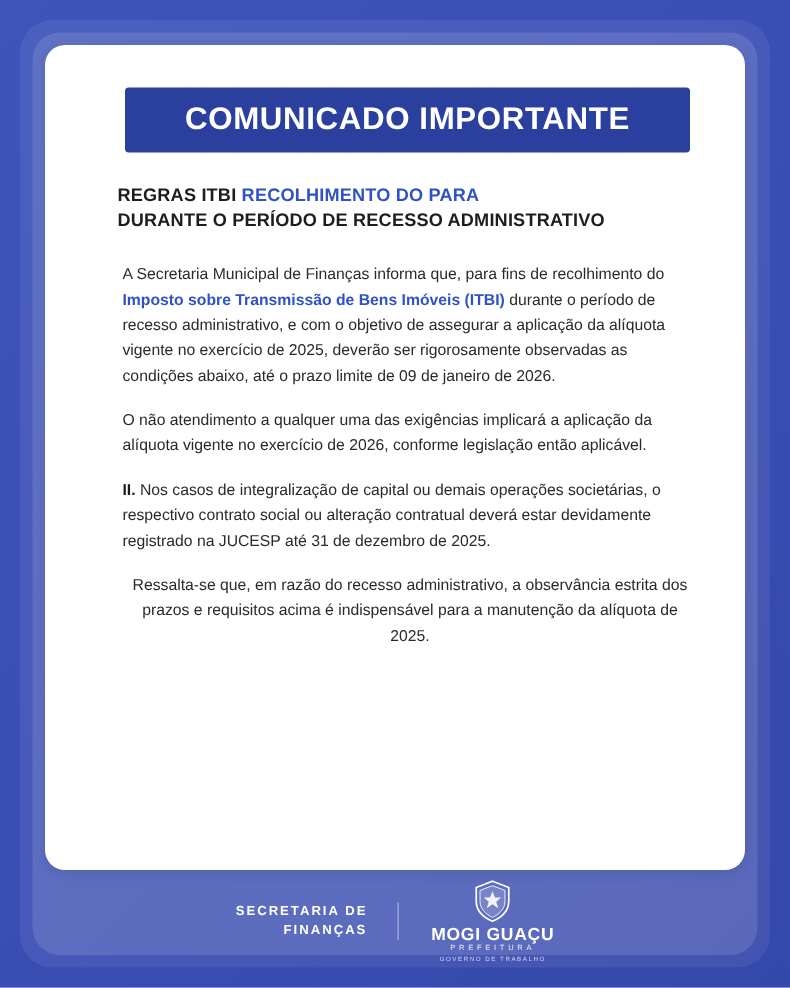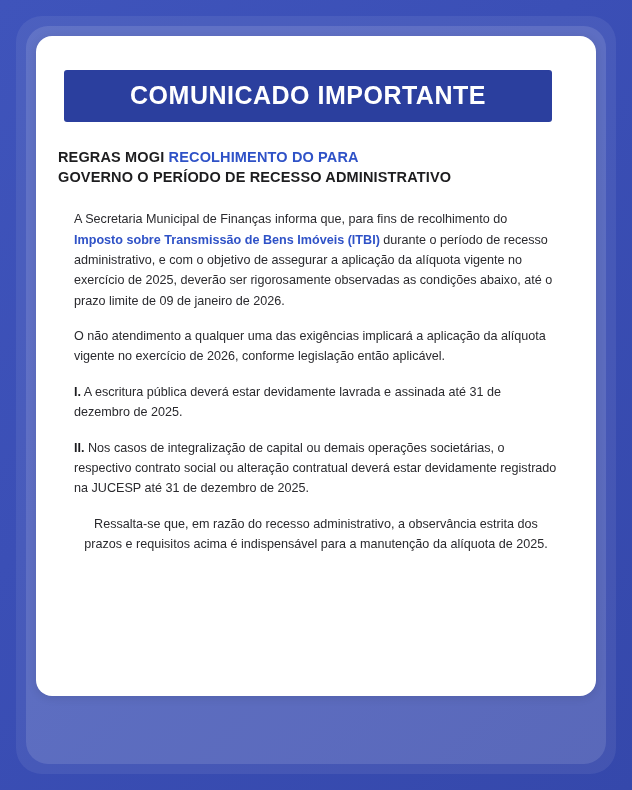--- a/index.html
+++ b/index.html
@@ -45,21 +45,21 @@
     left: 36px;
     top: 36px;
     right: 36px;
     bottom: 94px;
     background: #ffffff;
     border-radius: 16px;
     box-shadow: 0 2px 10px rgba(0,0,0,0.10);
     overflow: hidden;
   }
   .card-inner {
-    padding: 28px 38px 20px 22px;
+    padding: 28px 38px 20px 58px;
     box-sizing: border-box;
     height: 100%;
   }
   .banner {
     background: #2b3f9e;
     color: #ffffff;
     text-align: center;
     font-size: 25px;
     font-weight: bold;
     letter-spacing: 0.5px;
@@ -78,21 +78,21 @@
   .subtitle .hl {
     color: #2f52c7;
   }
   .body-text {
     margin-top: 22px;
     font-size: 12.6px;
     color: #2a2a2e;
     line-height: 1.62;
   }
   .body-text p {
-    margin: 0 0 15px 16px;
+    margin: 0 0 15px 4px;
   }
   .body-text p:last-child {
     margin-bottom: 0;
     text-align: center;
   }
   .body-text strong {
     color: #1b1b1f;
     font-weight: bold;
   }
   .body-text .blue-bold {
@@ -158,34 +158,49 @@
 
   <div class="frame-outer"></div>
   <div class="frame-mid"></div>
 
   <div class="card">
     <div class="card-inner">
 
       <div class="banner">COMUNICADO IMPORTANTE</div>
 
       <div class="subtitle">
-        <div><span>REGRAS MOGI </span><span class="hl">RECOLHIMENTO DO PARA</span></div>
-        <div>GOVERNO O PERÍODO DE RECESSO ADMINISTRATIVO</div>
+        <div><span>REGRAS ITBI </span><span class="hl">RECOLHIMENTO DO PARA</span></div>
+        <div>DURANTE O PERÍODO DE RECESSO ADMINISTRATIVO</div>
       </div>
 
       <div class="body-text">
         <p><span>A Secretaria Municipal de Finanças informa que, para fins de recolhimento do </span><span class="blue-bold">Imposto sobre Transmissão de Bens Imóveis (ITBI)</span><span> durante o período de recesso administrativo, e com o objetivo de assegurar a aplicação da alíquota vigente no exercício de 2025, deverão ser rigorosamente observadas as condições abaixo, até o prazo limite de 09 de janeiro de 2026.</span></p>
 
         <p>O não atendimento a qualquer uma das exigências implicará a aplicação da alíquota vigente no exercício de 2026, conforme legislação então aplicável.</p>
 
-        <p><strong>I.</strong><span> A escritura pública deverá estar devidamente lavrada e assinada até 31 de dezembro de 2025.</span></p>
 
         <p><strong>II.</strong><span> Nos casos de integralização de capital ou demais operações societárias, o respectivo contrato social ou alteração contratual deverá estar devidamente registrado na JUCESP até 31 de dezembro de 2025.</span></p>
 
 
         <p>Ressalta-se que, em razão do recesso administrativo, a observância estrita dos prazos e requisitos acima é indispensável para a manutenção da alíquota de 2025.</p>
       </div>
 
     </div>
   </div>
 
+  <div class="footer">
+    <div class="footer-left">
+      <div>SECRETARIA DE</div>
+      <div>FINANÇAS</div>
+    </div>
+    <div class="footer-right">
+      <svg class="crest" viewBox="0 0 30 34" aria-hidden="true">
+        <path d="M15 1 L28 6 V17 C28 25 22 30 15 33 C8 30 2 25 2 17 V6 Z" fill="none" stroke="#ffffff" stroke-width="1.4"></path>
+        <path d="M15 4.5 L25 8.3 V17 C25 23.5 20 27.5 15 30 C10 27.5 5 23.5 5 17 V8.3 Z" fill="rgba(255,255,255,0.18)" stroke="#ffffff" stroke-width="0.7"></path>
+        <path d="M15 9 L17 14 H22 L18 17.3 L19.6 22.5 L15 19.4 L10.4 22.5 L12 17.3 L8 14 H13 Z" fill="#ffffff" opacity="0.9"></path>
+      </svg>
+      <div class="city-name">MOGI GUAÇU</div>
+      <div class="city-sub">PREFEITURA</div>
+      <div class="city-gov">GOVERNO DE TRABALHO</div>
+    </div>
+  </div>
 
 </div>
 
 </body></html>

